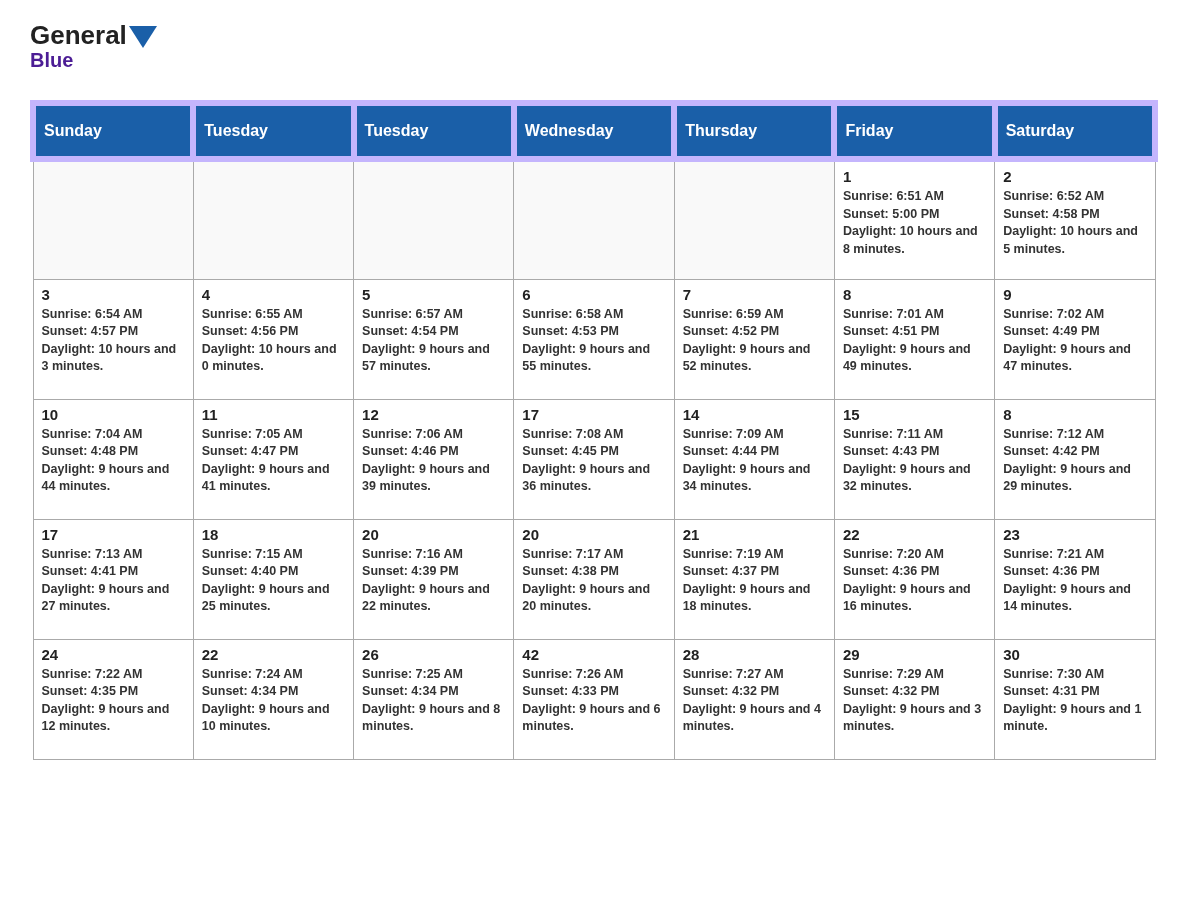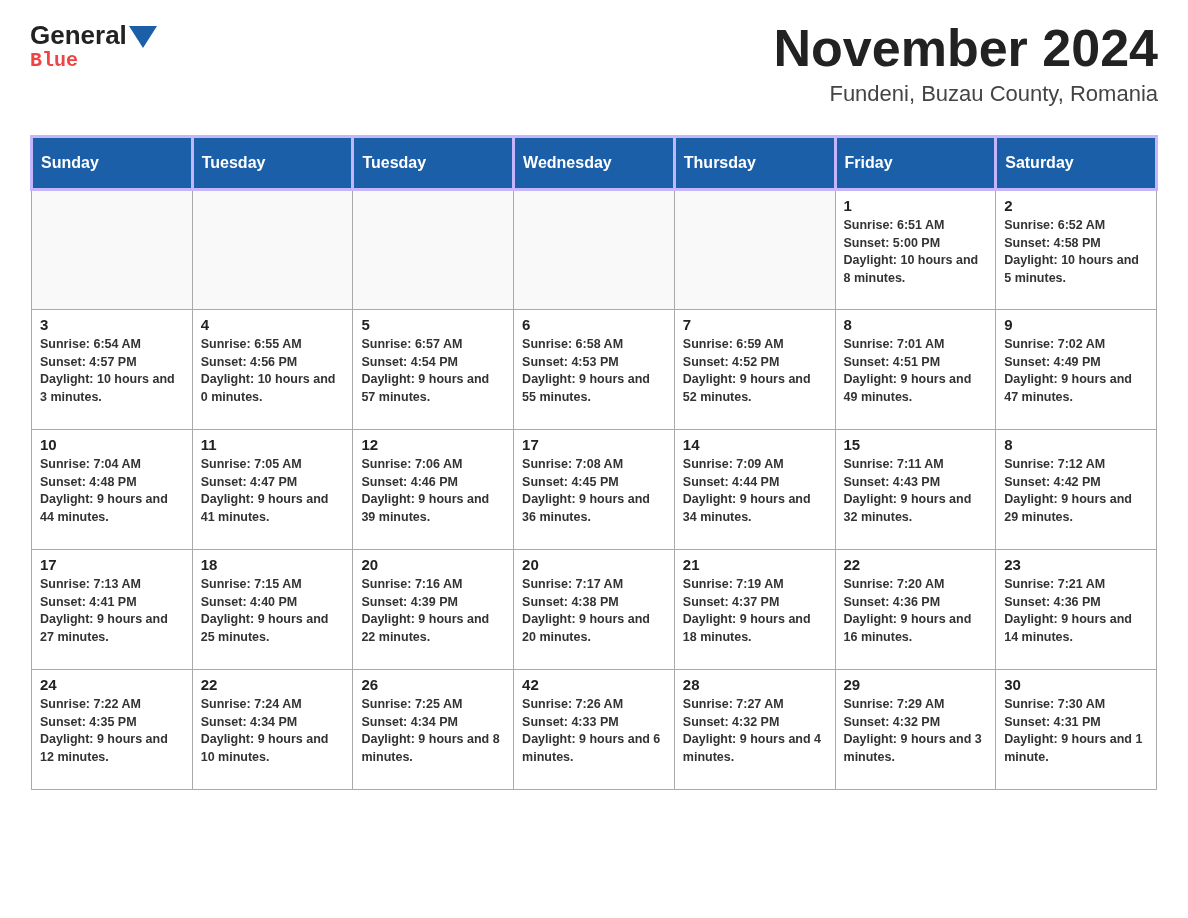--- a/index.html
+++ b/index.html
@@ -15,25 +15,24 @@
       justify-content: space-between;
       align-items: flex-start;
       margin-bottom: 28px;
     }
     .logo {
       display: flex;
       flex-direction: column;
       align-items: flex-start;
     }
     .logo-blue-line {
-      color: #ef4444;
+      color: #4c1d95;
       font-size: 20px;
       font-weight: bold;
       margin-top: -2px;
-      font-family: Liberation Mono, monospace;
     }
     .title-block {
       text-align: right;
     }
     .month-title {
       font-size: 52px;
       font-weight: bold;
       color: #222;
       line-height: 1.1;
     }
@@ -47,21 +46,21 @@
       border-collapse: collapse;
       border: 1px solid #aaa;
     }
     .calendar th {
       background-color: #1a5fa8;
       color: #fff;
       font-size: 16px;
       font-weight: bold;
       padding: 16px 8px;
       text-align: left;
-      border: 3px solid #c4b5fd;
+      border: 6px solid #c4b5fd;
     }
     .calendar td {
       border: 1px solid #aaa;
       vertical-align: top;
       padding: 6px 8px;
       width: 14.28%;
       min-height: 110px;
       height: 120px;
       font-size: 13px;
       color: #333;
@@ -98,24 +97,20 @@
 
 <div class="header">
   <div class="logo">
     <div class="logo-row">
       <span class="logo-general">General</span>
       <svg width="28" height="22" viewBox="0 0 28 22" style="margin-left:2px;margin-top:2px;">
         <polygon points="0,0 28,0 14,22" fill="#1a5fa8"></polygon>
       </svg>
     </div>
     <div class="logo-blue-line">Blue</div>
-  </div>
-  <div class="title-block">
-    <div class="month-title">November 2024</div>
-    <div class="location-title">Fundeni, Buzau County, Romania</div>
   </div>
 </div>
 
 <table class="calendar">
   <thead>
     <tr>
       <th>Sunday</th>
       <th>Tuesday</th>
       <th>Tuesday</th>
       <th>Wednesday</th>

